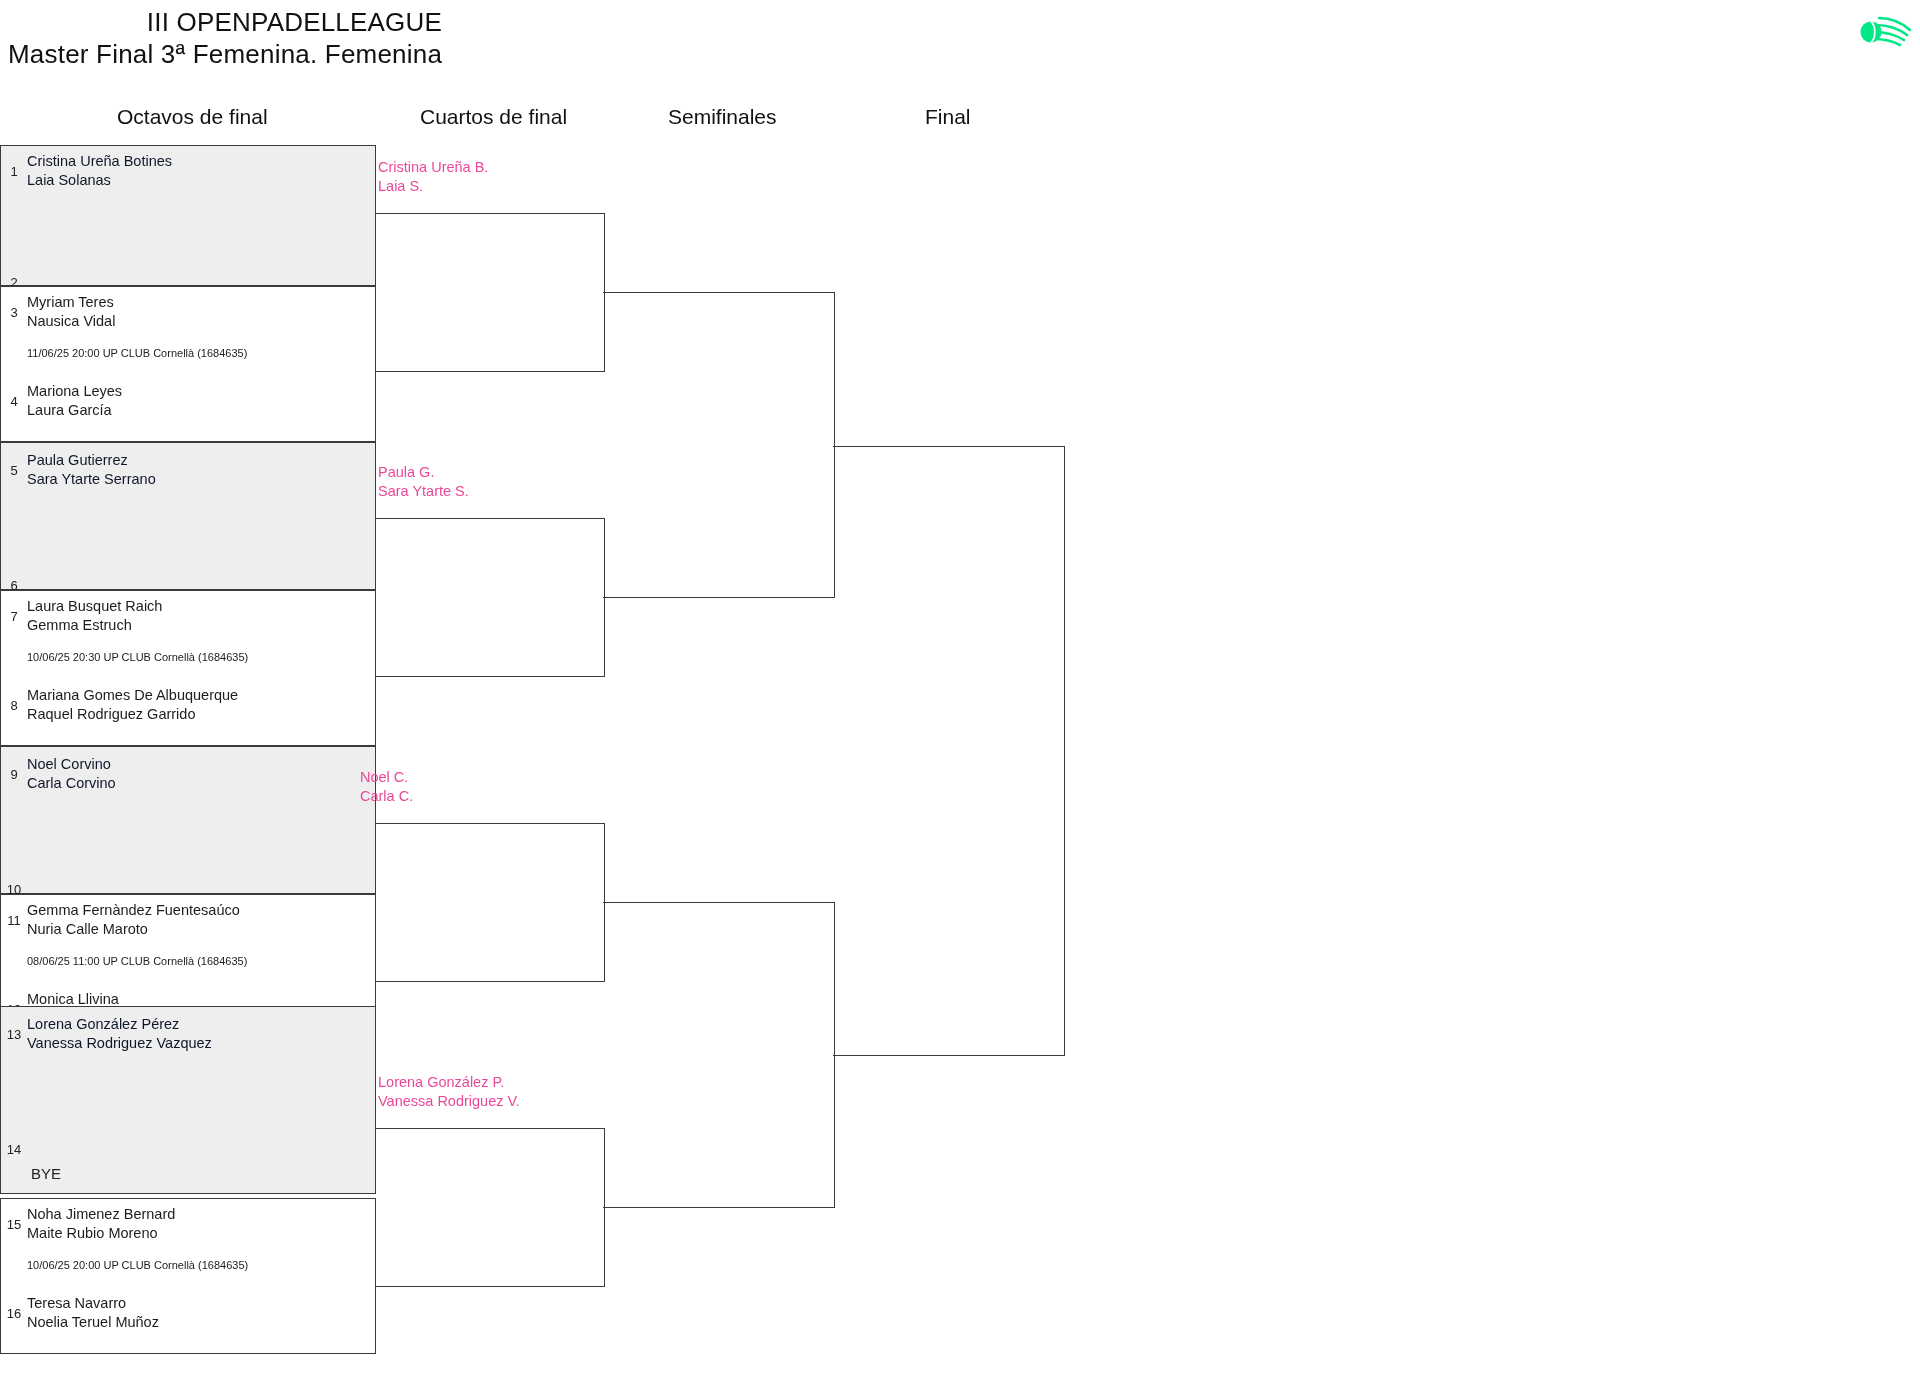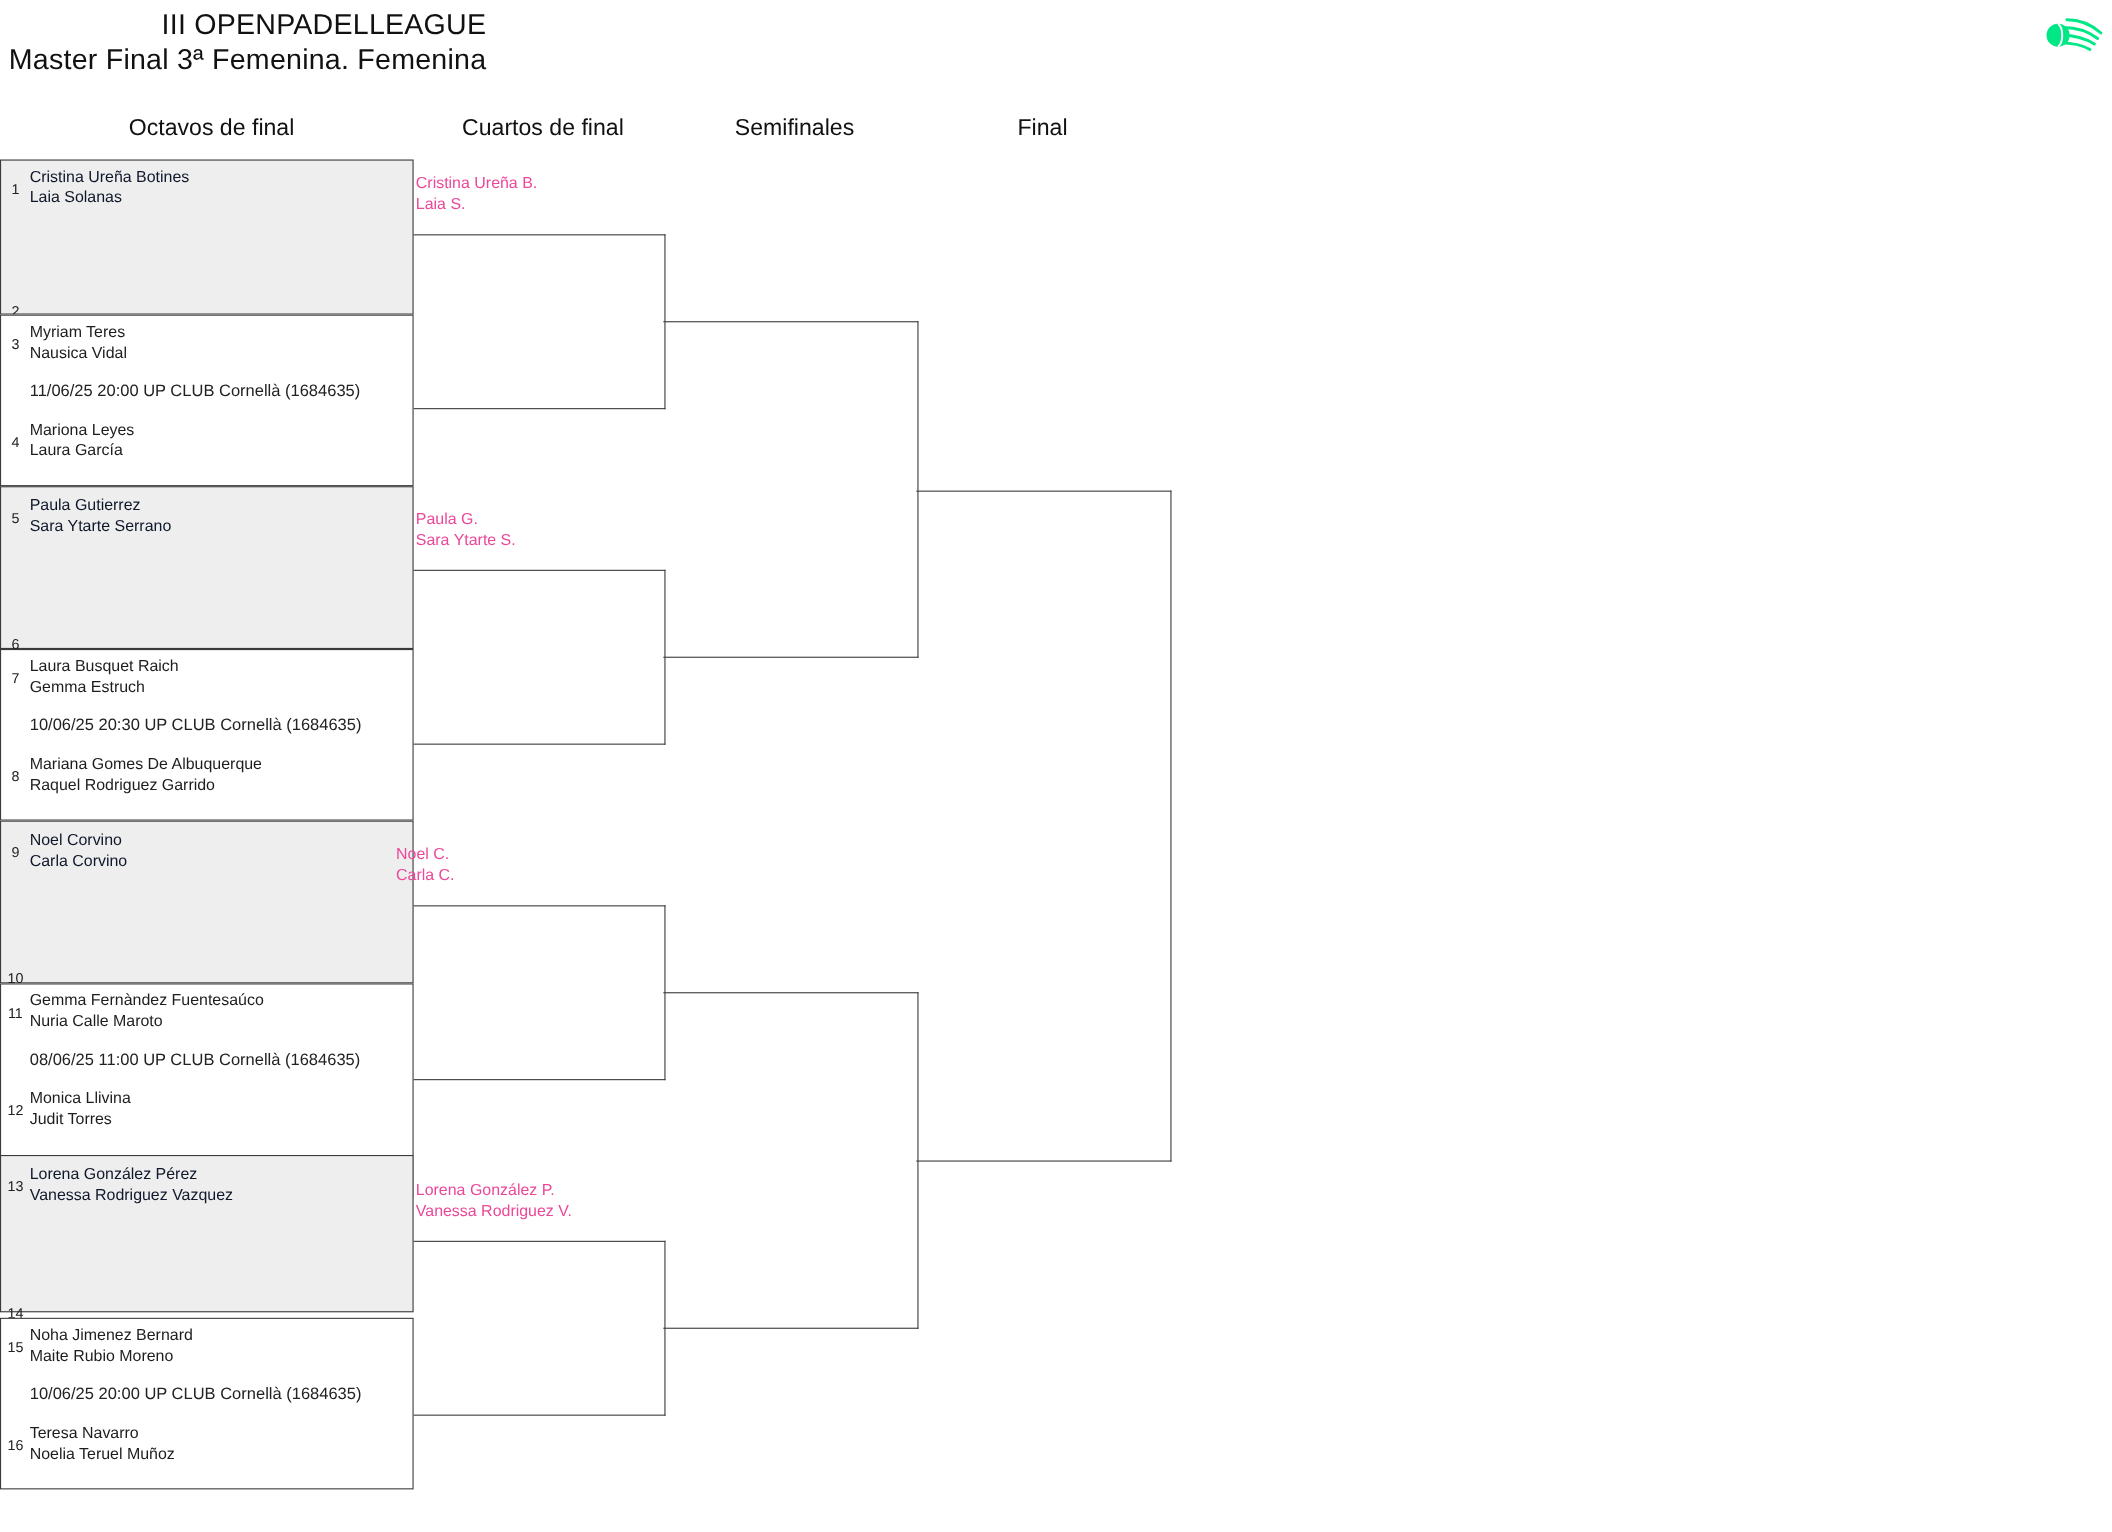--- a/index.html
+++ b/index.html
@@ -47,21 +47,21 @@
   .seed {
     width: 26px; flex: 0 0 26px; text-align: center;
     font-size: 13px; color: #222; line-height: 1;
   }
   .names { font-size: 14.5px; line-height: 19px; color: #1d1d1d; }
   .names.bold { font-weight: 400; color: #0f172a; }
   .bye { font-size: 15px; color: #222; padding-left: 4px; margin-top: 48px; }
 
   .matchinfo {
     position: absolute; left: 26px;
-    font-size: 15px; color: #222; white-space: nowrap;
+    font-size: 11px; color: #222; white-space: nowrap;
   }
 
   
   .qf-label {
     position: absolute;
     font-size: 14.5px; line-height: 19px; color: #ec4899;
     white-space: nowrap;
   }
 
   
@@ -190,21 +190,21 @@
     <div class="matchinfo" style="top:60px">08/06/25 11:00 UP CLUB Cornellà (1684635)</div>
     <div class="slot" style="top:95px">
       <div class="seed">12</div>
       <div class="names">
         <div>Monica Llivina</div>
         <div>Judit Torres</div>
       </div>
     </div>
   </div>
 
-  <div class="r16-pair shaded" style="top:1050px;height:143px;width:376px">
+  <div class="r16-pair shaded" style="top:1006px;height:188px;width:376px">
     <div class="slot" style="top:8px">
       <div class="seed">13</div>
       <div class="names bold">
         <div>Lorena González Pérez</div>
         <div>Vanessa Rodriguez Vazquez</div>
       </div>
     </div>
     <div class="slot" style="top:110px">
       <div class="seed">14</div>
       <div class="bye">BYE</div>

